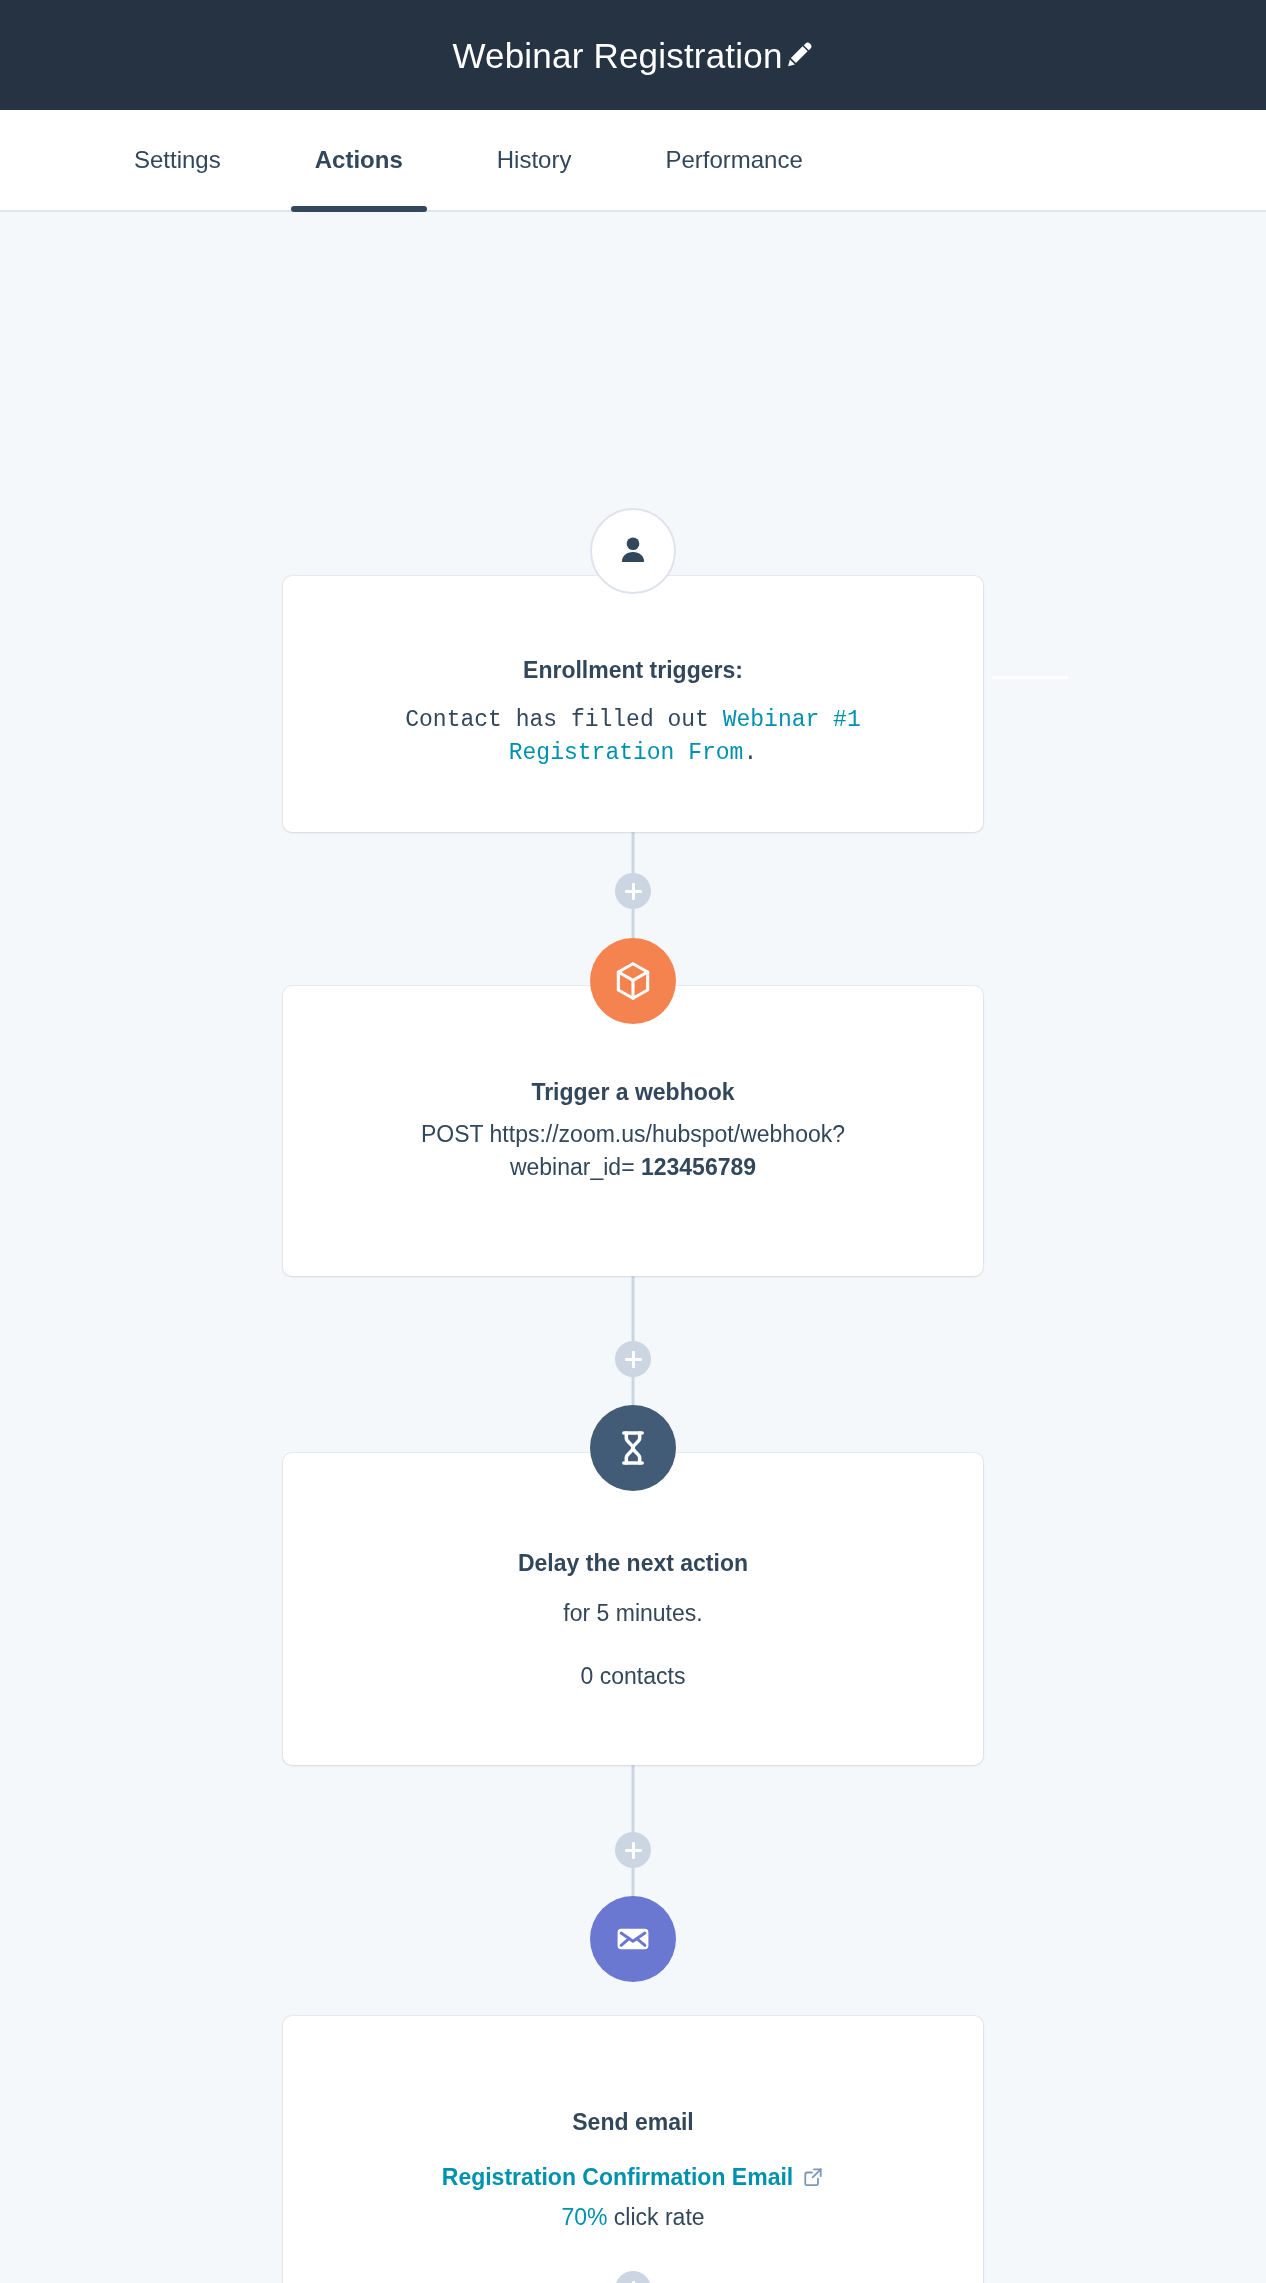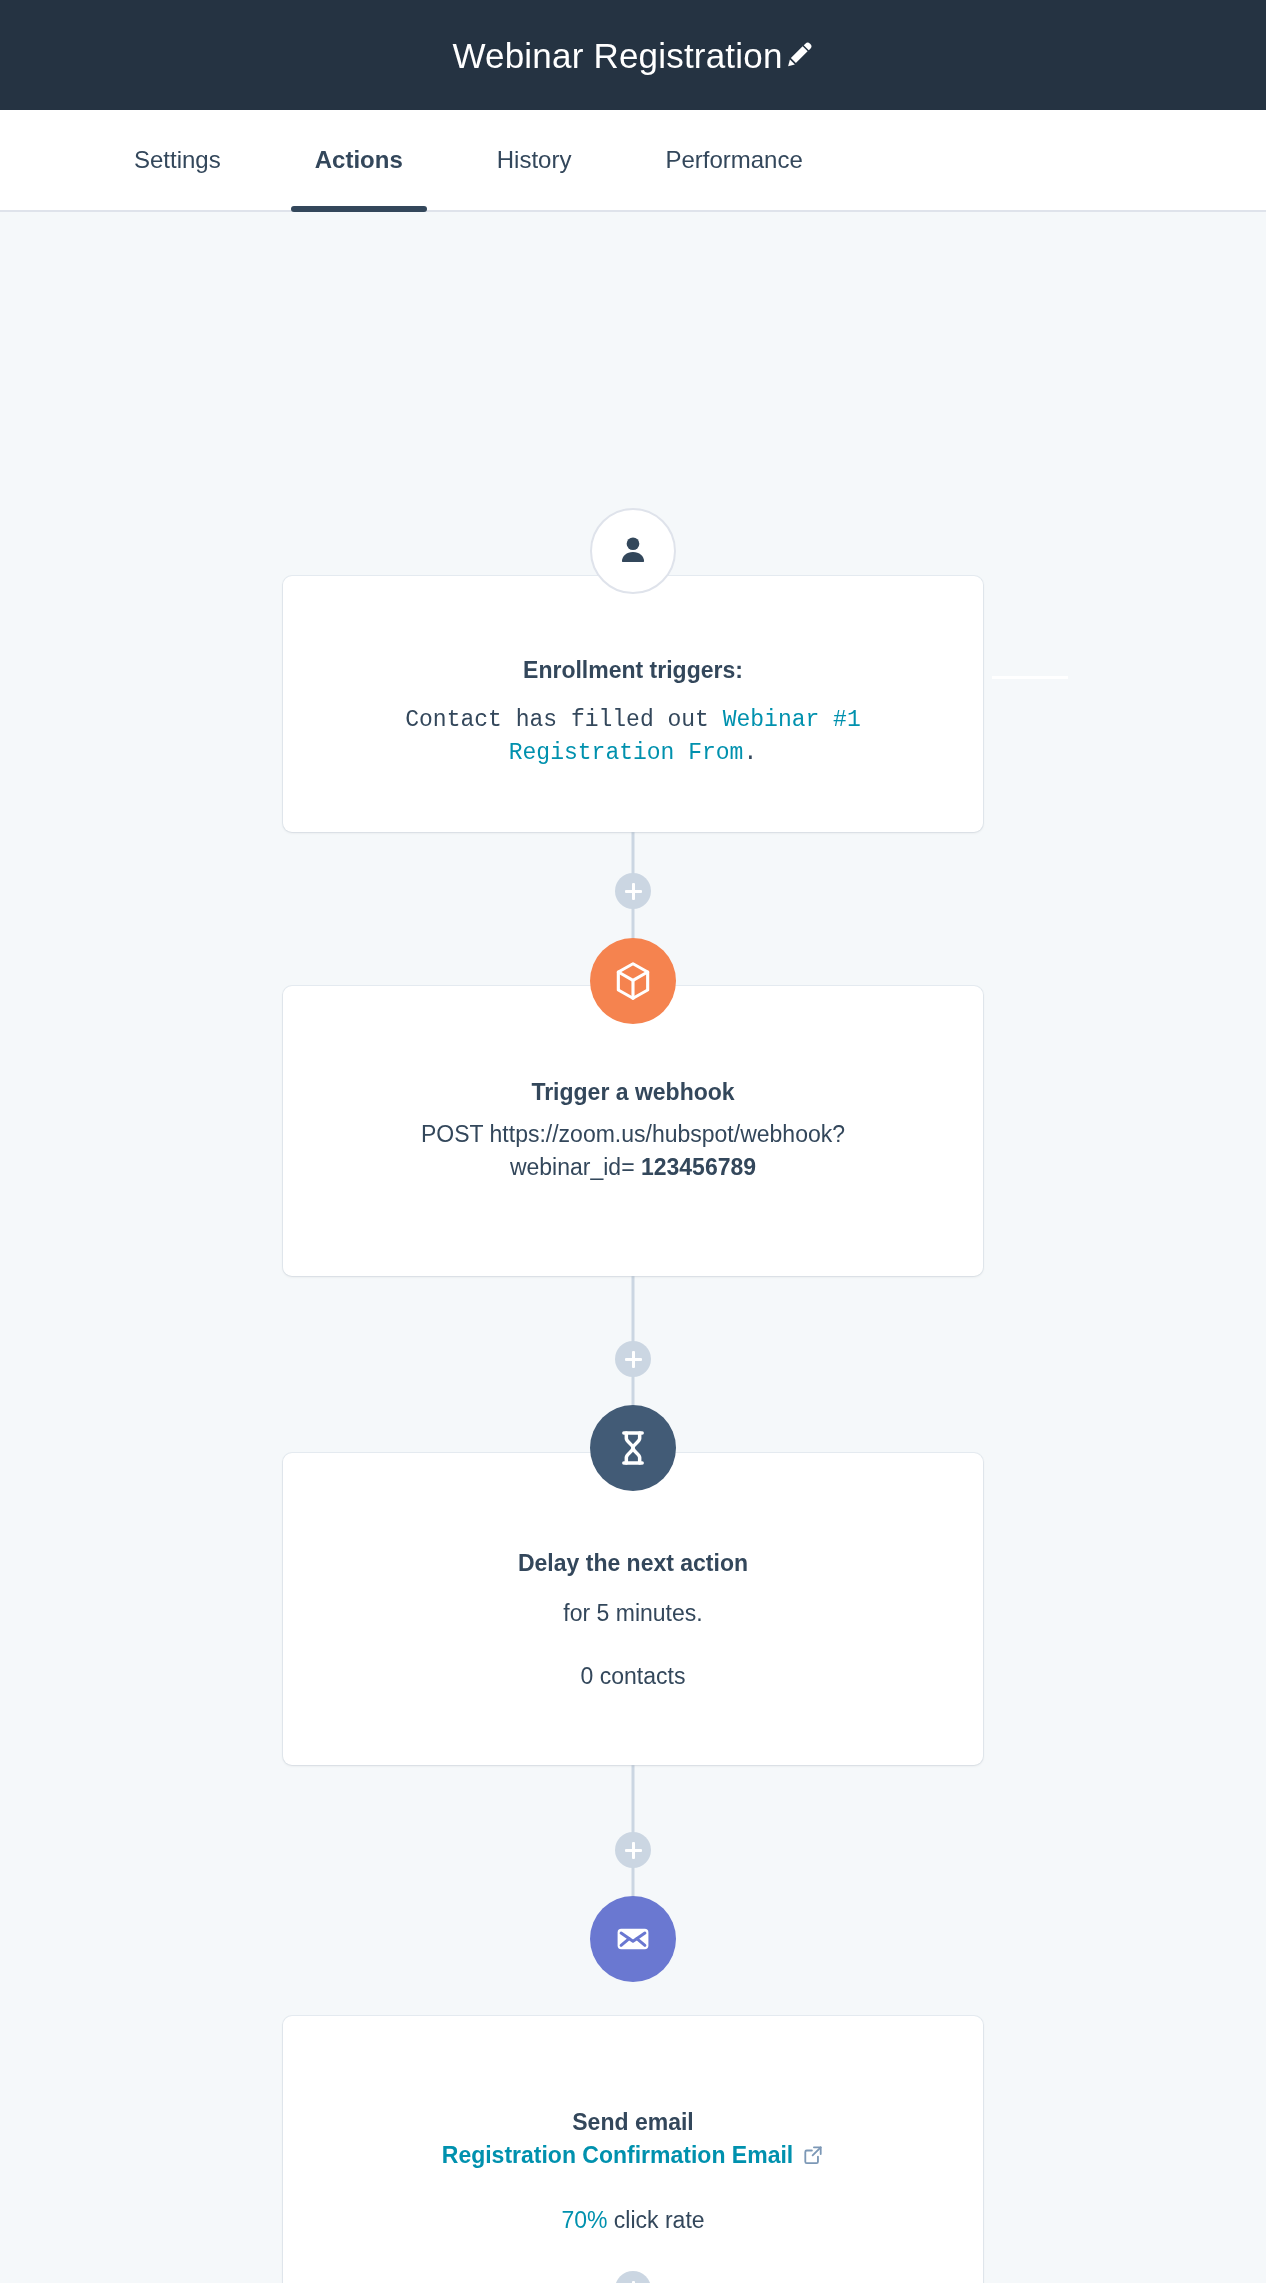--- a/index.html
+++ b/index.html
@@ -289,31 +289,31 @@
       <svg width="42" height="42" viewBox="0 0 24 24">
         <rect x="3.2" y="6.2" width="17.6" height="11.6" rx="2.1" fill="#ffffff"></rect>
         <path d="M5.2 8.6 12 13.3l6.8-4.7" fill="none" stroke="#6a78d1" stroke-width="1.7" stroke-linecap="round" stroke-linejoin="round"></path>
         <path d="M5.2 15.6 9.8 11.8" fill="none" stroke="#6a78d1" stroke-width="1.7" stroke-linecap="round"></path>
         <path d="M18.8 15.6 14.2 11.8" fill="none" stroke="#6a78d1" stroke-width="1.7" stroke-linecap="round"></path>
       </svg>
     </div>
 
     <div class="card" style="top:1804px;height:290px;padding-top:92px;">
       <div class="card-title">Send email</div>
-      <div style="margin-top:4px;display:flex;align-items:center;justify-content:center;gap:9px;">
+      <div style="margin-top:26px;display:flex;align-items:center;justify-content:center;gap:9px;">
         <span class="link-strong">Registration Confirmation Email</span>
         <span style="display:flex;">
           <svg width="22" height="22" viewBox="0 0 24 24" fill="none" stroke="#7c98b6" stroke-width="2" stroke-linecap="round" stroke-linejoin="round">
             <path d="M13 3.6h7.4V11"></path>
             <path d="M20.4 3.6 11.6 12.4"></path>
             <path d="M17.4 13.7v5.6a1.6 1.6 0 0 1-1.6 1.6H5.2a1.6 1.6 0 0 1-1.6-1.6V8.7a1.6 1.6 0 0 1 1.6-1.6h5.6"></path>
           </svg>
         </span>
       </div>
-      <div class="card-sub" style="margin-top:35px;">
+      <div class="card-sub" style="margin-top:10px;">
         <span class="teal-num">70%</span><span> click rate</span>
       </div>
     </div>
 
     <div class="plus" style="top:2059px;"></div>
 
   </div>
 </div>
 
 </body></html>

